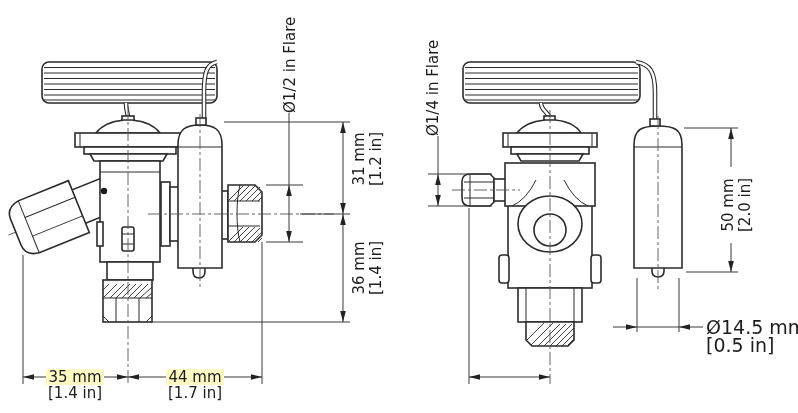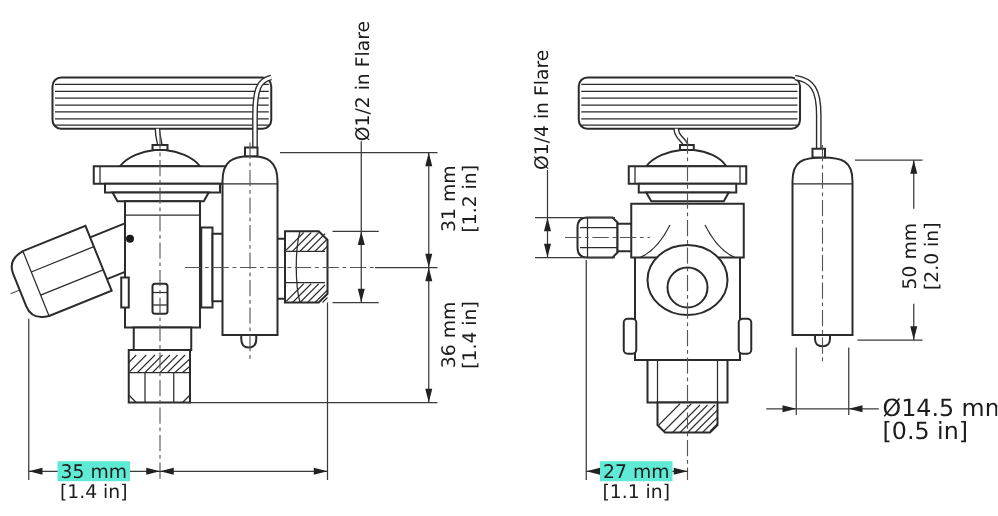--- a/index.html
+++ b/index.html
@@ -13,21 +13,21 @@
   .d{fill:none;stroke:#3a3a3a;stroke-width:1;}
   .cl{fill:none;stroke:#555;stroke-width:0.9;stroke-dasharray:13 3 3 3;}
   .ar{fill:#222;stroke:none;}
   .tubeo{fill:none;stroke:#2b2b2b;stroke-width:4.6;}
   .tubei{fill:none;stroke:#ffffff;stroke-width:2.4;}
   .vlabel{position:absolute;transform:rotate(-90deg);transform-origin:0 0;
           font-size:15px;line-height:17px;white-space:nowrap;}
   .vcol{display:flex;flex-direction:column;text-align:center;}
   .vbg{background:#fff;}
   .hlabel{position:absolute;font-size:15px;line-height:16px;text-align:center;}
-  .hlabel .bgw{background:#5eead4;display:inline-block;padding:0 2px;}
+  .hlabel .bgw{background:#fef9c3;display:inline-block;padding:0 2px;}
   .llabel{position:absolute;font-size:19px;line-height:18px;text-align:left;white-space:nowrap;}
 </style>
 </head>
 <body>
 
 <div id="stage">
 
 <svg width="798" height="413" viewBox="0 0 798 413">
 
   <g>
@@ -257,29 +257,29 @@
     <span>36 mm</span>
     <span>[1.4 in]</span>
   </div>
 </div>
 
 <div class="hlabel" style="left:42px;top:369px;width:66px">
   <span class="bgw">35 mm</span><br>
   <span>[1.4 in]</span>
 </div>
 
+<div class="hlabel" style="left:162px;top:369px;width:66px">
+  <span class="bgw">44 mm</span><br>
+  <span>[1.7 in]</span>
+</div>
 
 <div class="vlabel" style="left:425px;top:136px">
   <span>Ø1/4 in Flare</span>
 </div>
 
-<div class="hlabel" style="left:479px;top:369px;width:60px">
-  <span class="bgw">27 mm</span><br>
-  <span>[1.1 in]</span>
-</div>
 
 <div class="vlabel" style="left:720px;top:243px">
   <div class="vcol vbg" style="width:76px">
     <span>50 mm</span>
     <span>[2.0 in]</span>
   </div>
 </div>
 
 <div class="llabel" style="left:706px;top:318px">
   <span>Ø14.5 mm</span><br>

